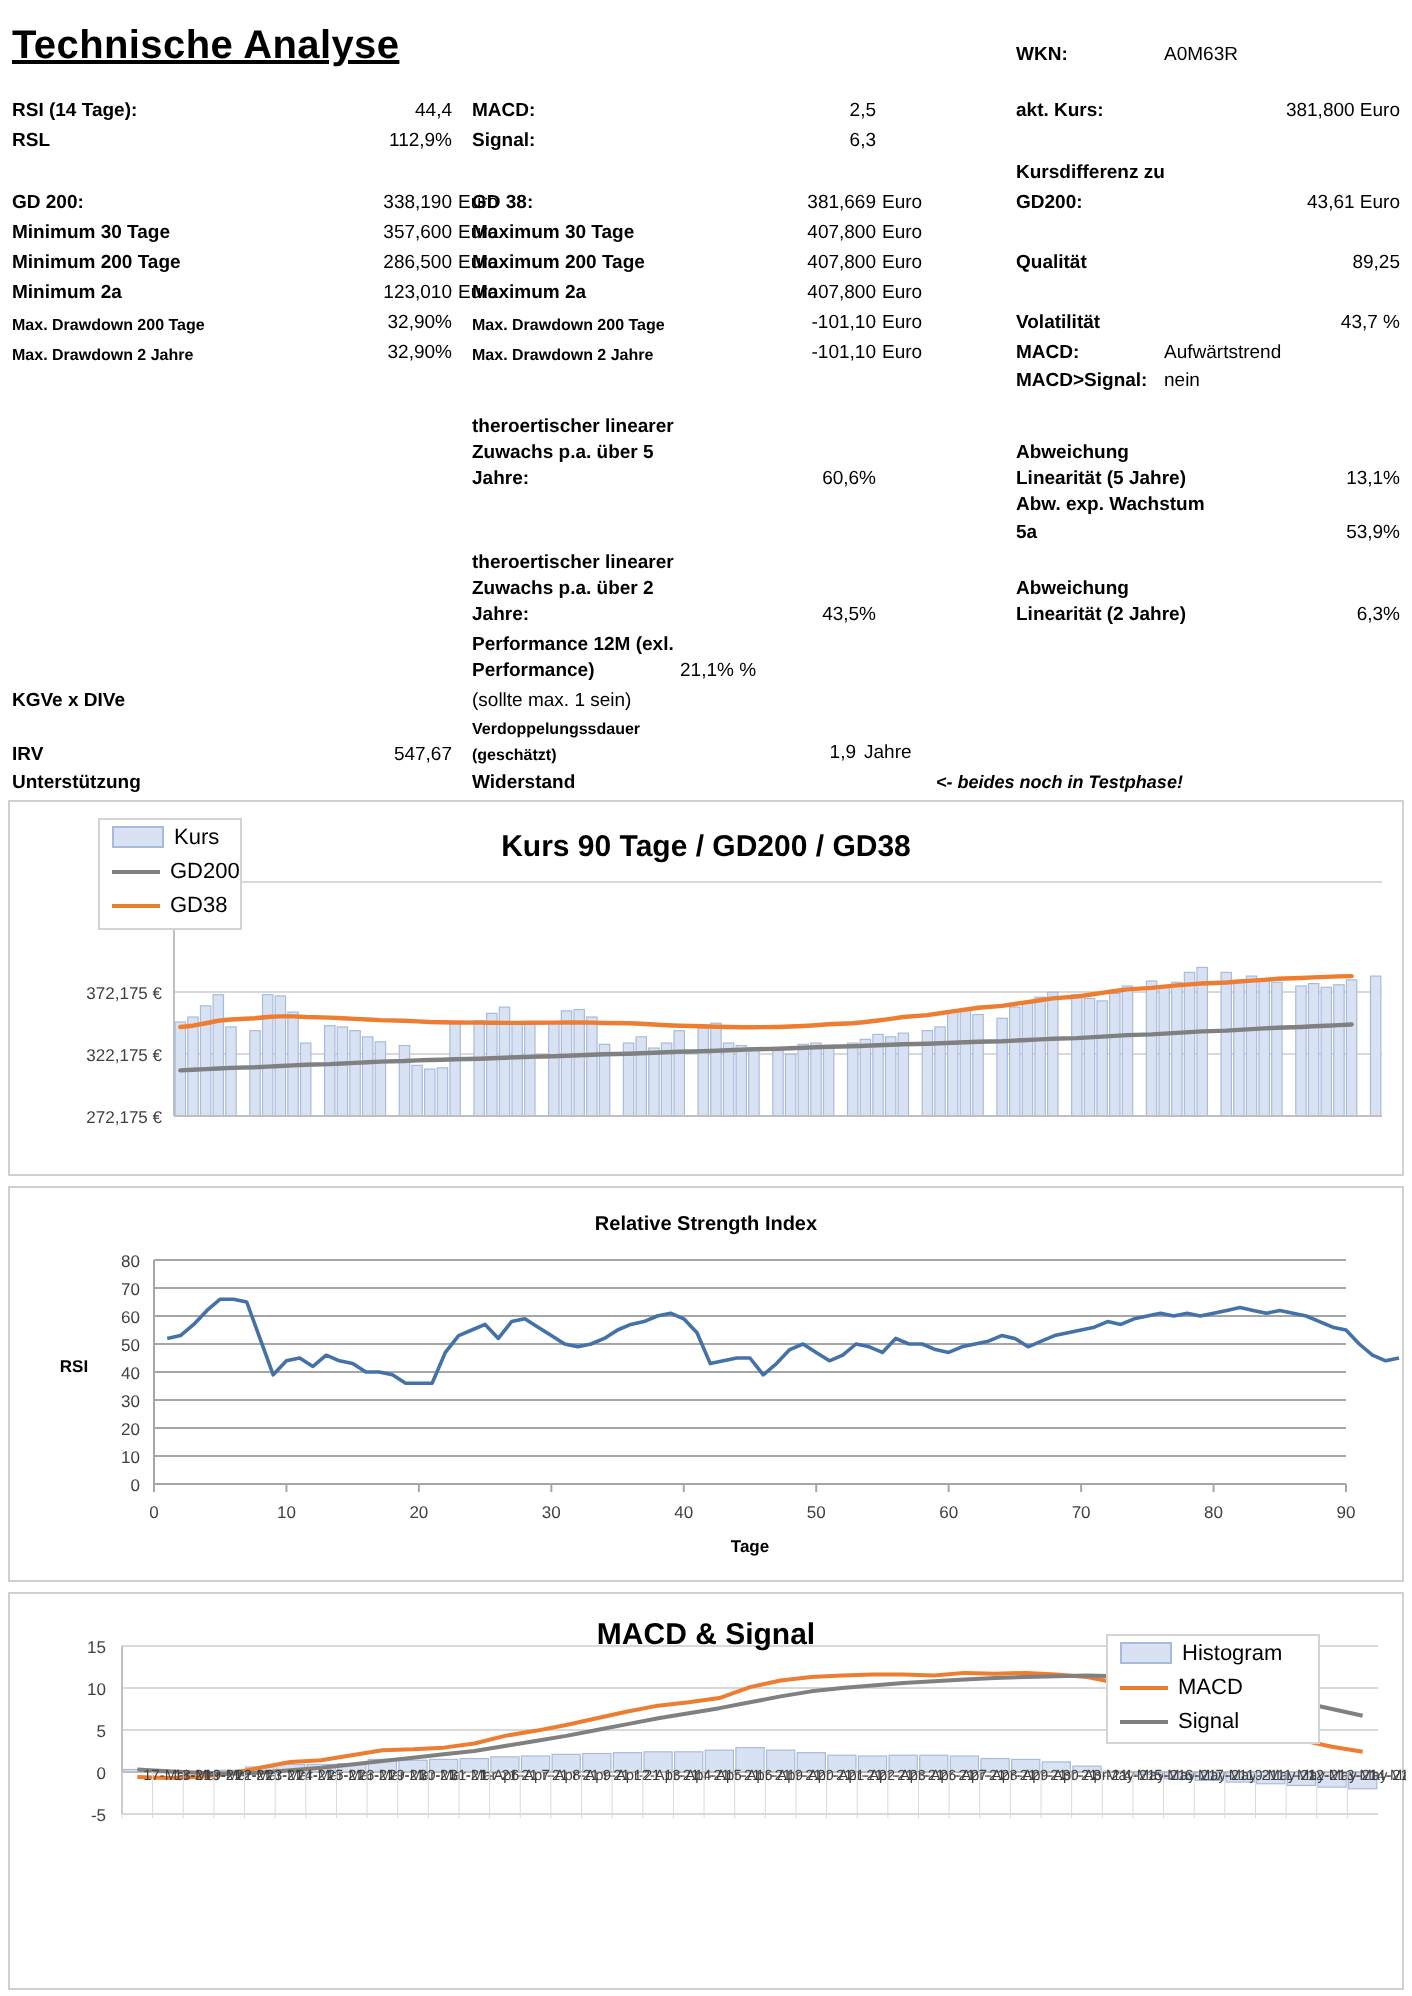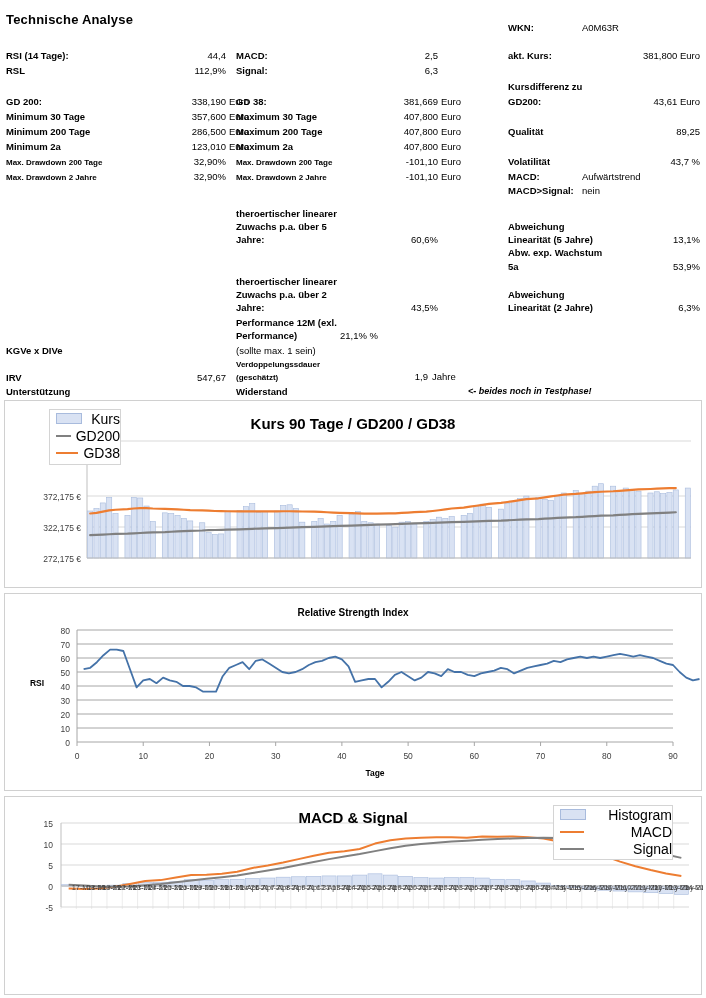--- a/index.html
+++ b/index.html
@@ -1,21 +1,21 @@
 <!DOCTYPE html>
 <html><head>
 <meta charset="utf-8">
 <style>
   html,body{margin:0;padding:0;background:#fff;}
   body{width:706px;height:998px;position:relative;font-family:"Liberation Sans",sans-serif;color:#000;}
   .page{position:relative;width:706px;height:998px;overflow:hidden;}
 
   
   .hdr{position:absolute;left:0;top:0;width:706px;height:400px;}
-  .title{position:absolute;left:6px;top:12px;font-size:13px;font-weight:bold;letter-spacing:.2px;}
+  .title{position:absolute;left:6px;top:12px;font-size:20px;font-weight:bold;text-decoration:underline;letter-spacing:.2px;}
 
   .cell{position:absolute;font-size:9.5px;line-height:11px;white-space:nowrap;}
   .b{font-weight:bold;}
   .sm{font-size:8px;font-weight:bold;}
   .it{font-style:italic;font-weight:bold;font-size:9px;}
 
   
   .c1{left:6px;}
   .c2{left:146px;width:80px;text-align:right;}
   .c2u{left:229px;}
@@ -31,26 +31,26 @@
   #chart1{top:400px;width:698px;height:188px;}
   #chart2{top:593px;width:698px;height:198px;}
   #chart3{top:796px;width:698px;height:199px;}
 
   .ctitle{position:absolute;font-weight:bold;text-align:center;color:#000;}
   #t1{left:0;right:0;top:14px;font-size:15px;}
   #t2{left:0;right:0;top:13px;font-size:10px;}
   #t3{left:0;right:0;top:12px;font-size:15px;}
 
   .legend{position:absolute;background:#fff;border:1px solid #d4d4d4;box-sizing:border-box;}
-  .legend .li{display:flex;align-items:center;height:17px;padding-left:6px;font-size:14px;justify-content:space-between;}
+  .legend .li{display:flex;align-items:center;height:17px;padding-left:6px;font-size:11px;}
   .legend .sw{width:24px;height:9px;margin-right:5px;display:inline-block;}
   .legend .ln{width:24px;height:0;border-top:2.5px solid #808080;margin-right:5px;display:inline-block;}
 
   #lg1{left:44px;top:8px;width:72px;height:56px;}
-  #lg3{left:548px;top:8px;width:120px;height:55px;}
+  #lg3{left:548px;top:20px;width:107px;height:55px;}
 
   svg{display:block;}
   .axlbl{font-size:8.5px;fill:#404040;font-family:"Liberation Sans",sans-serif;}
   .axttl{font-size:8.5px;font-weight:bold;fill:#000;font-family:"Liberation Sans",sans-serif;}
   .dlbl{font-size:7.4px;fill:#404040;font-family:"Liberation Sans",sans-serif;}
 </style>
 </head>
 <body>
 
 <div class="page">

